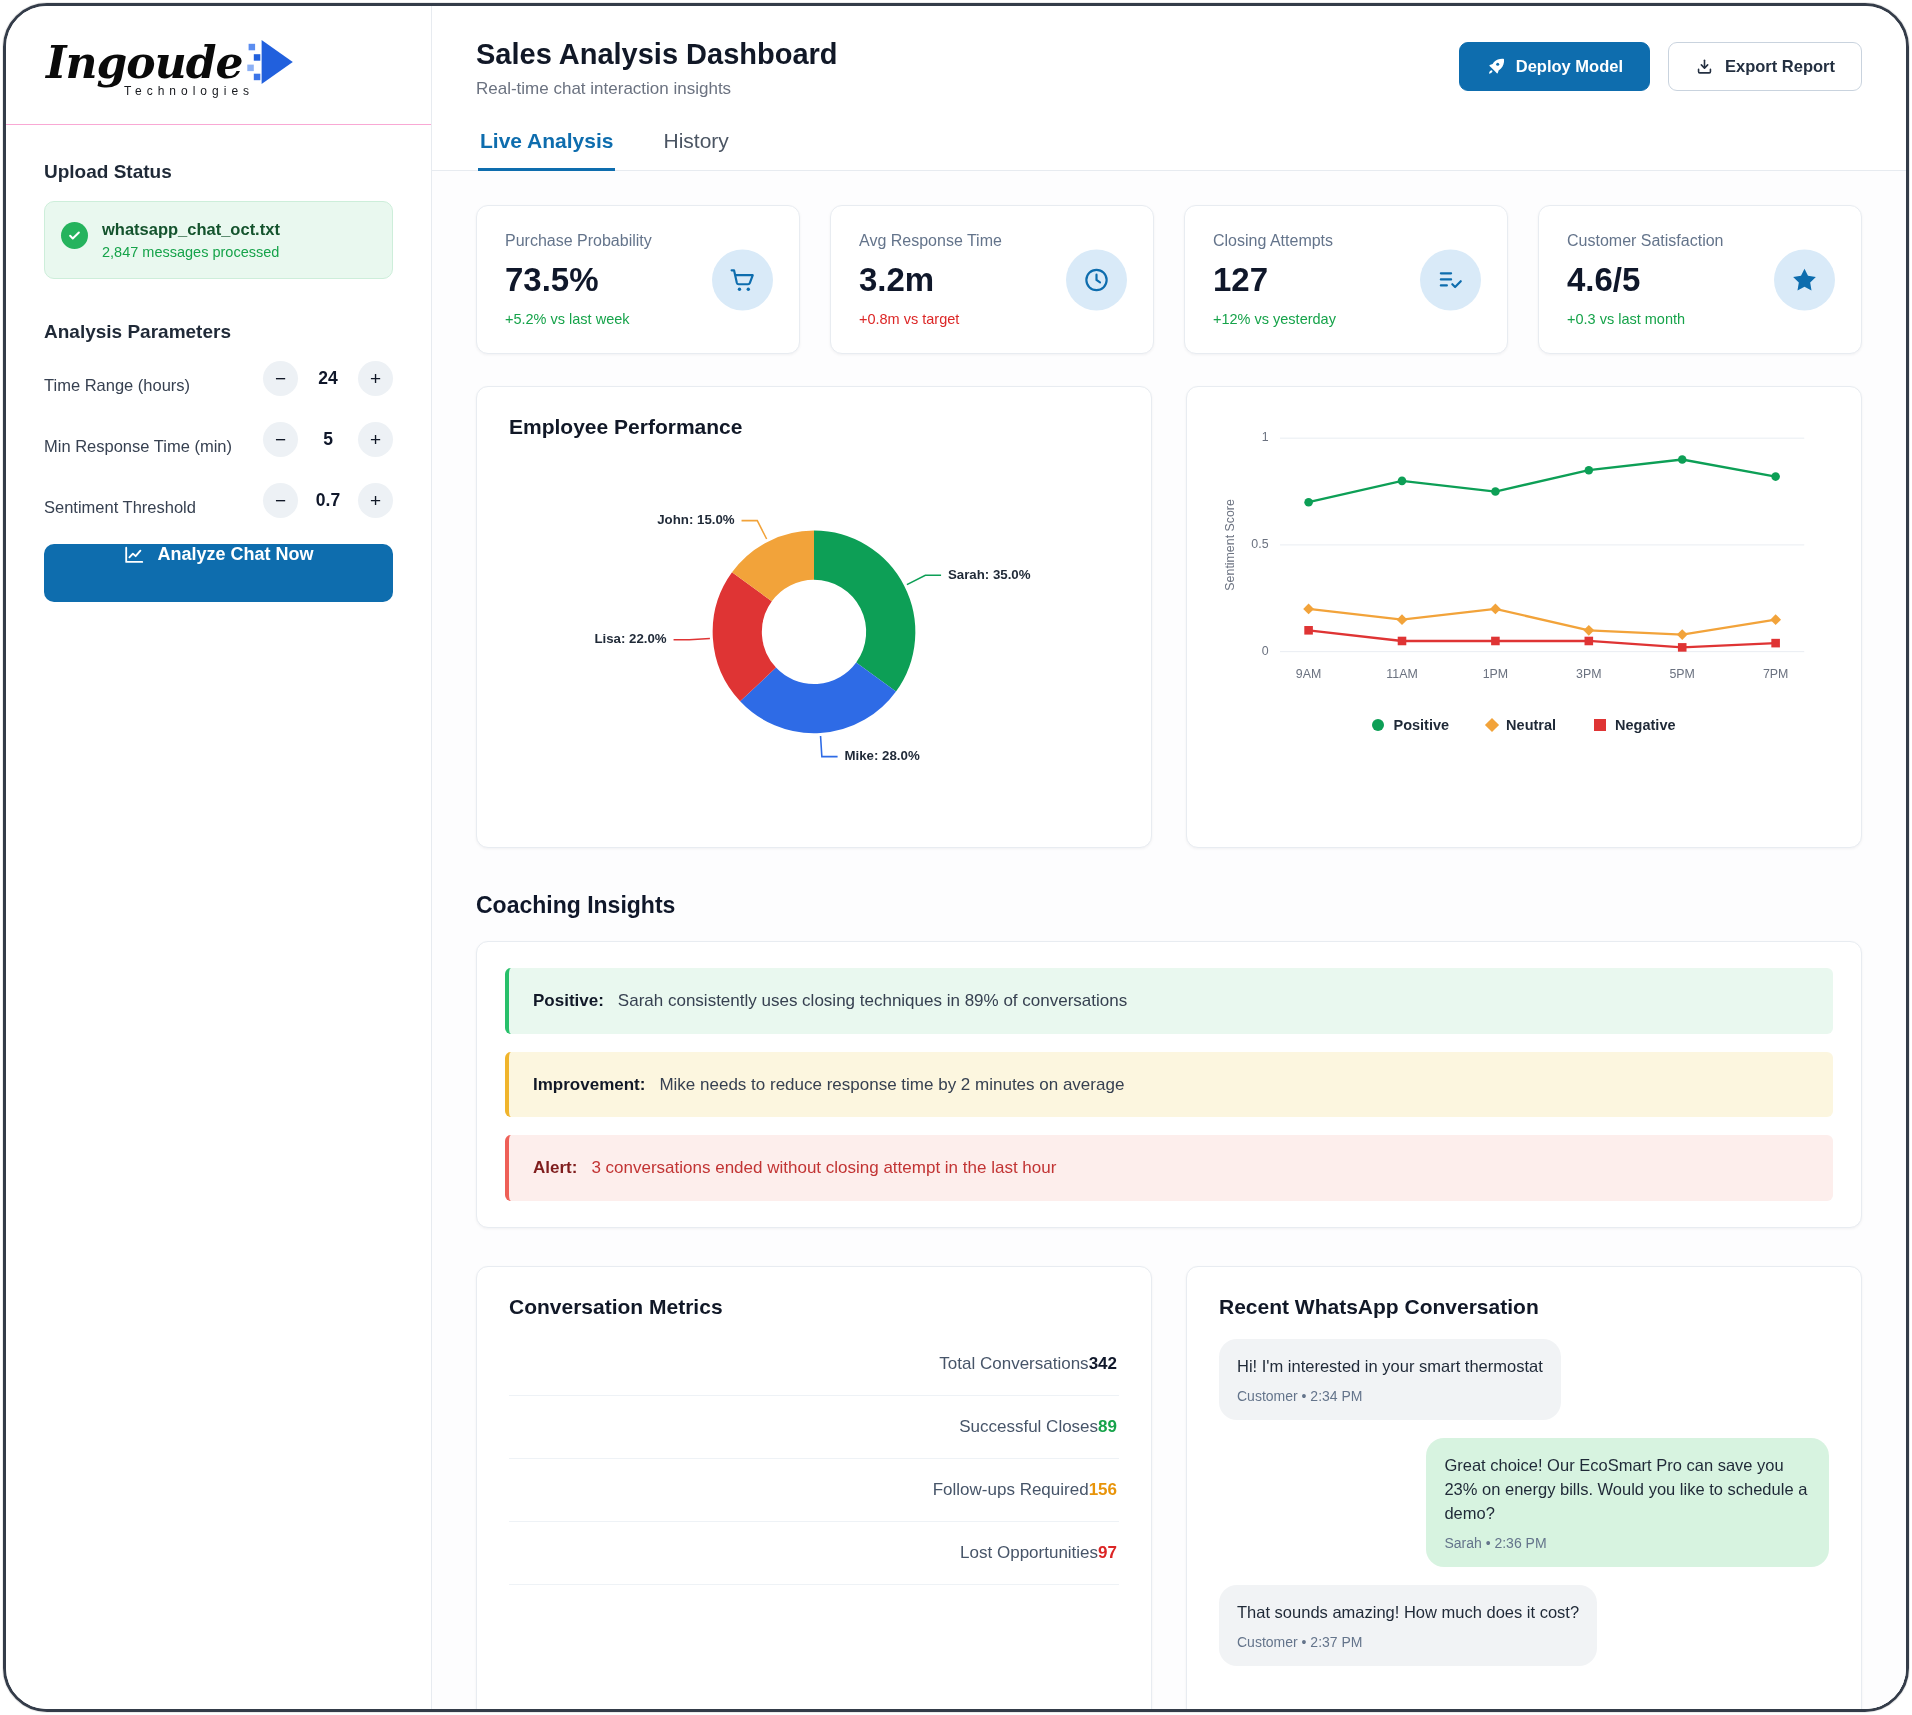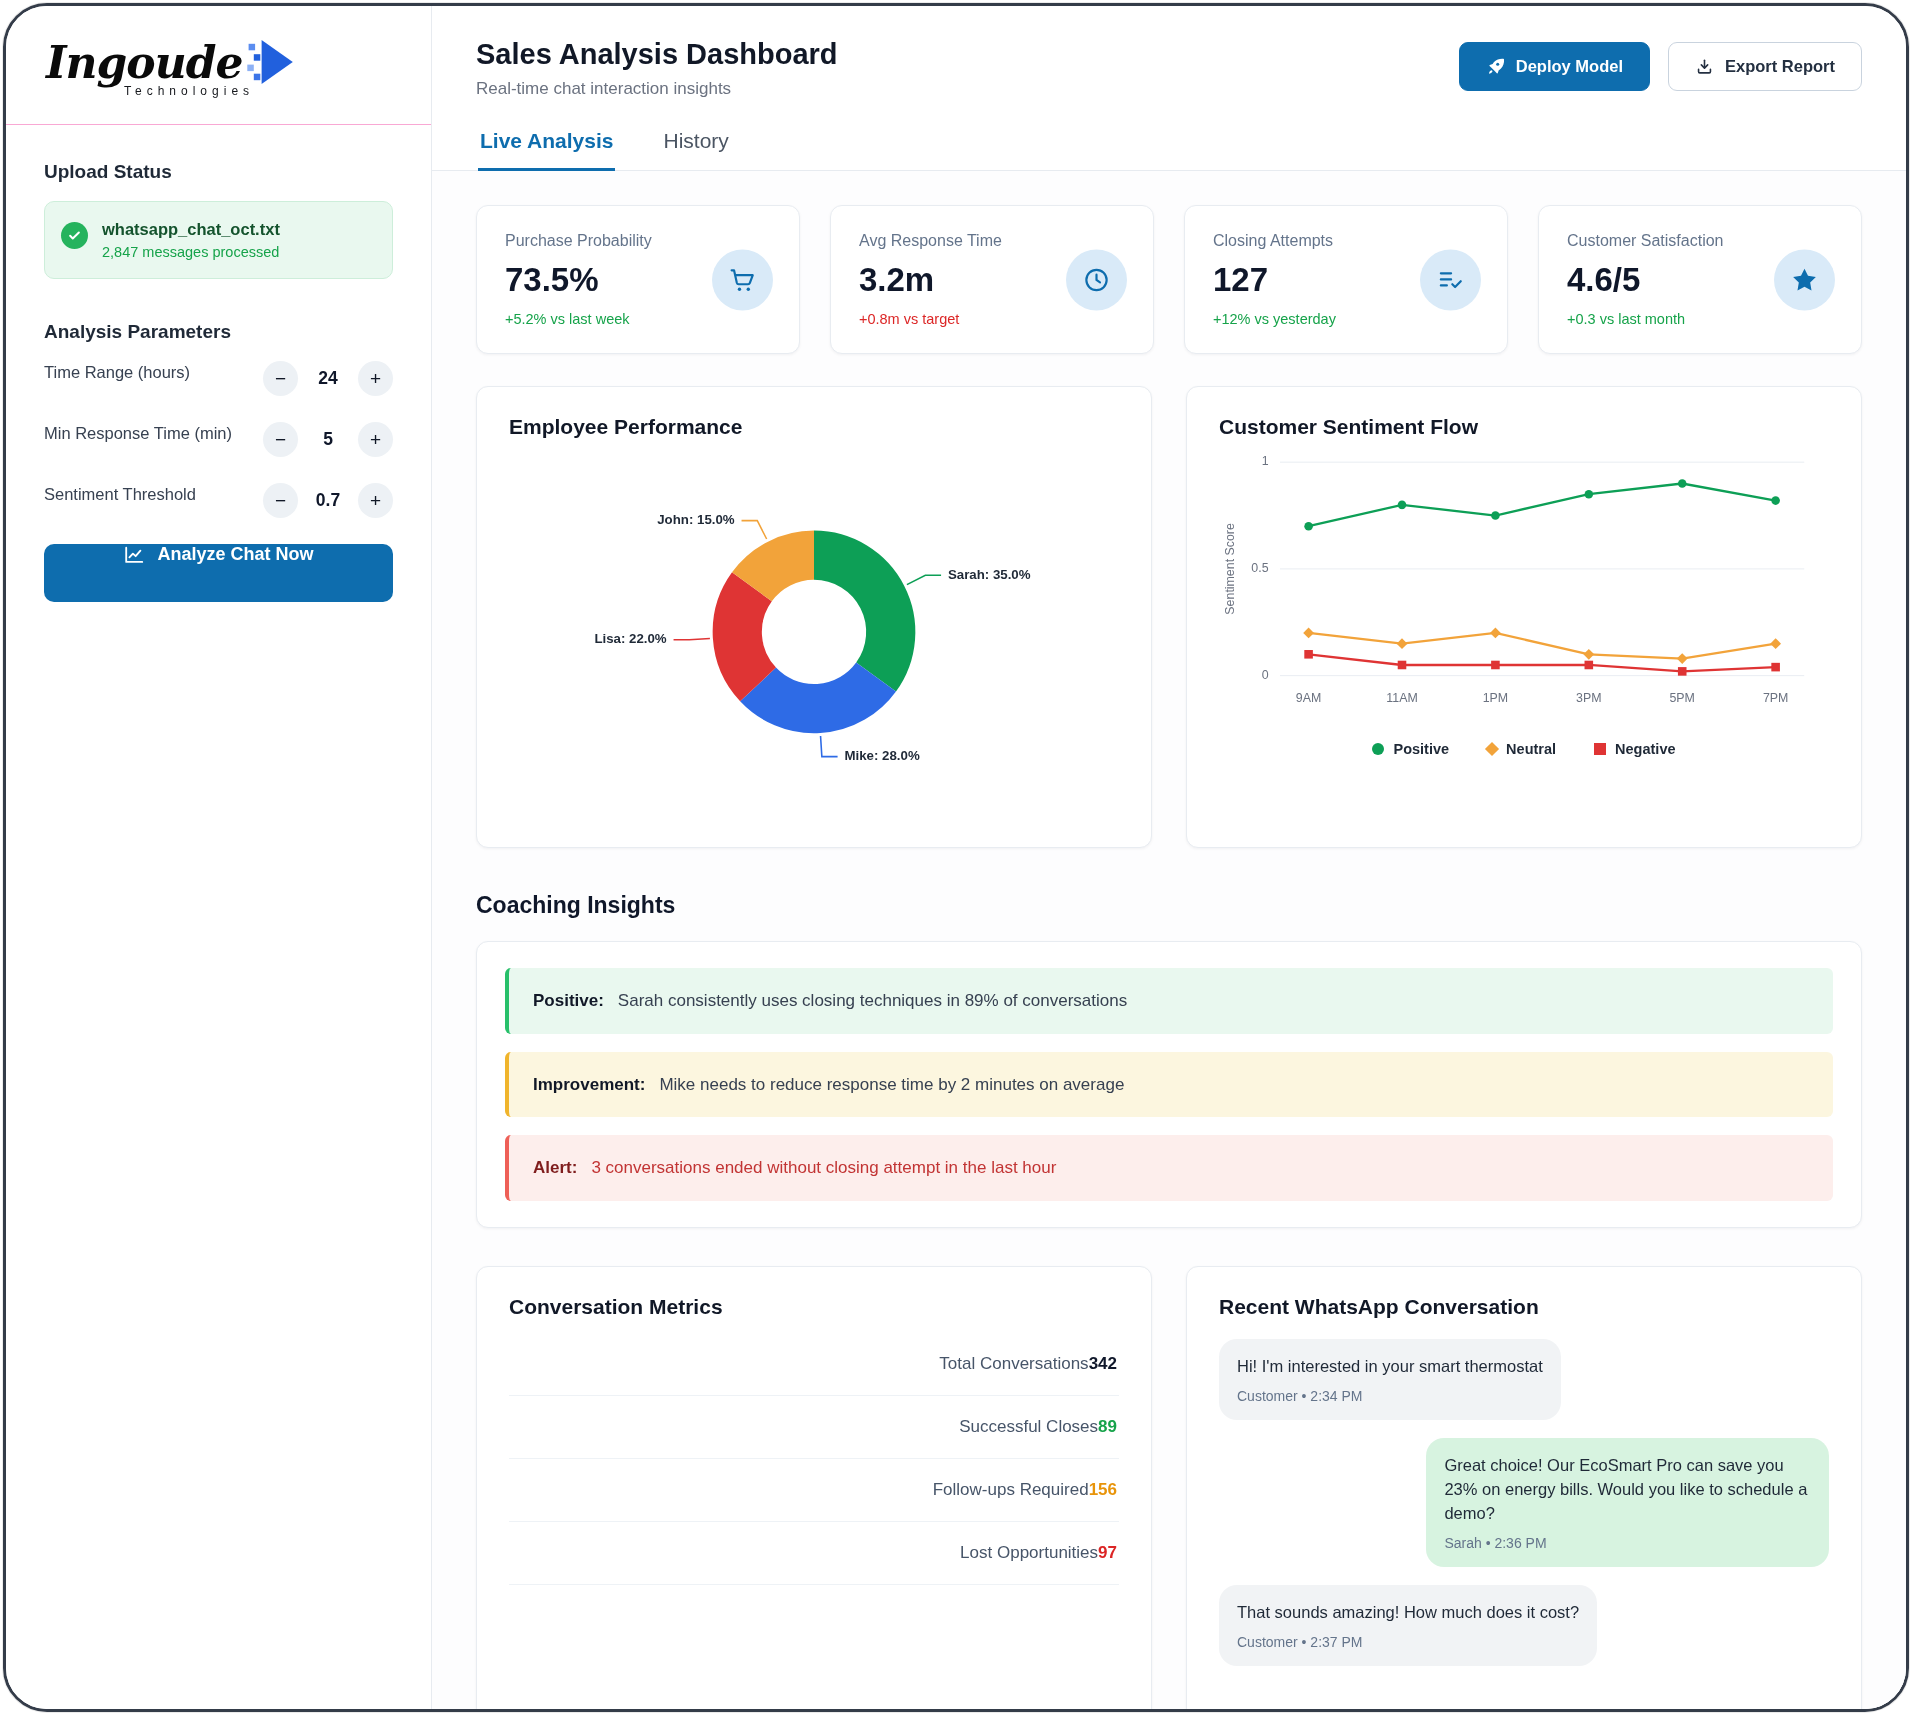--- a/index.html
+++ b/index.html
@@ -24,21 +24,21 @@
 
   .sidebar-body { padding: 36px 38px; }
   .side-heading { font-size: 19px; font-weight: 700; color: #1f2937; margin-bottom: 18px; }
 
   .upload-box { display: flex; gap: 14px; align-items: flex-start; background: #e9f8ef; border: 1px solid #cdeeda; border-radius: 10px; padding: 18px 16px; margin-bottom: 42px; }
   .check-circle { width: 27px; height: 27px; border-radius: 50%; background: #25b35d; display: flex; align-items: center; justify-content: center; flex: 0 0 27px; margin-top: 2px; }
   .check-circle svg { width: 15px; height: 15px; }
   .file-name { font-size: 16.5px; font-weight: 600; color: #14532d; }
   .file-meta { font-size: 14.5px; color: #16a34a; margin-top: 5px; }
 
-  .param-row { display: flex; align-items: flex-start; justify-content: space-between; margin-bottom: 26px; }
+  .param-row { display: flex; align-items: flex-end; justify-content: space-between; margin-bottom: 26px; }
   .param-label { font-size: 16.5px; color: #374151; max-width: 198px; line-height: 1.35; }
   .stepper { display: flex; align-items: center; gap: 4px; }
   .step-btn { width: 35px; height: 35px; border-radius: 50%; border: none; background: #edf1f5; color: #111827; font-size: 19px; line-height: 1; display: flex; align-items: center; justify-content: center; cursor: pointer; font-family: "Liberation Sans", sans-serif; }
   .step-value { width: 52px; text-align: center; font-size: 17.5px; font-weight: 700; color: #0f172a; }
 
   .analyze-btn { margin-top: 24px; width: 100%; height: 58px; border: none; border-radius: 10px; background: #0e6dae; color: #fff; font-size: 18px; font-weight: 600; display: flex; align-items: flex-start; justify-content: center; gap: 12px; cursor: pointer; font-family: "Liberation Sans", sans-serif; }
   .analyze-btn svg { width: 22px; height: 22px; }
 
   
   .main { flex: 1; display: flex; flex-direction: column; min-width: 0; background: #fff; }
@@ -289,21 +289,20 @@
               <path d="M253.1404470611299 243.39467426243772 A78 78 0 0 1 246.89667443875408 144.1527503211871" stroke="#df3434" stroke-width="50" fill="none"></path>
               <polyline points="204.20916678660322,196.65579507010727 183.2506054896095,197.97439598022288 167.2506054896095,197.97439598022288" fill="none" stroke="#df3434" stroke-width="1.6"></polyline>
               <text x="160.2506054896095" y="197.97439598022288" text-anchor="end" dominant-baseline="middle" class="donut-label">Lisa: 22.0%</text>
               <path d="M246.89667443875408 144.1527503211871 A78 78 0 0 1 310 112" stroke="#f2a33a" stroke-width="50" fill="none"></path>
               <polyline points="261.87700702760804,95.55330843603302 252.34320653307753,76.8421714280773 236.34320653307753,76.8421714280773" fill="none" stroke="#f2a33a" stroke-width="1.6"></polyline>
               <text x="229.34320653307753" y="76.8421714280773" text-anchor="end" dominant-baseline="middle" class="donut-label">John: 15.0%</text>
             </svg>
         </section>
 
         <section class="card chart-card">
-          <h2 class="card-title">Customer Sentiment Flow</h2>
           <svg class="chart" id="line-svg" viewBox="0 0 640 300">
               <line x1="64" y1="242" x2="614" y2="242" stroke="#e8ecf1" stroke-width="1"></line>
               <text x="52" y="242" class="tick" text-anchor="end" dominant-baseline="middle">0</text>
               <line x1="64" y1="130" x2="614" y2="130" stroke="#e8ecf1" stroke-width="1"></line>
               <text x="52" y="130" class="tick" text-anchor="end" dominant-baseline="middle">0.5</text>
               <line x1="64" y1="18" x2="614" y2="18" stroke="#e8ecf1" stroke-width="1"></line>
               <text x="52" y="18" class="tick" text-anchor="end" dominant-baseline="middle">1</text>
               <text x="94" y="270" class="tick" text-anchor="middle">9AM</text>
               <text x="192" y="270" class="tick" text-anchor="middle">11AM</text>
               <text x="290" y="270" class="tick" text-anchor="middle">1PM</text>

